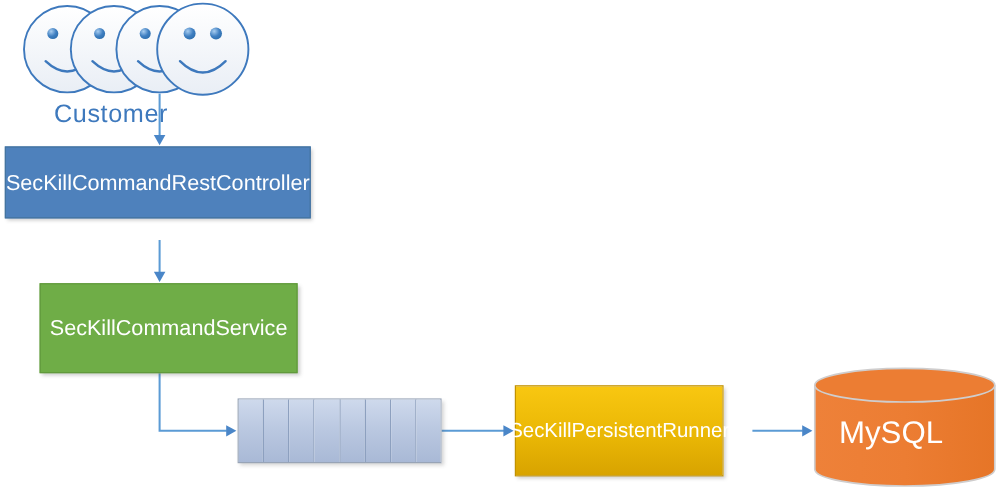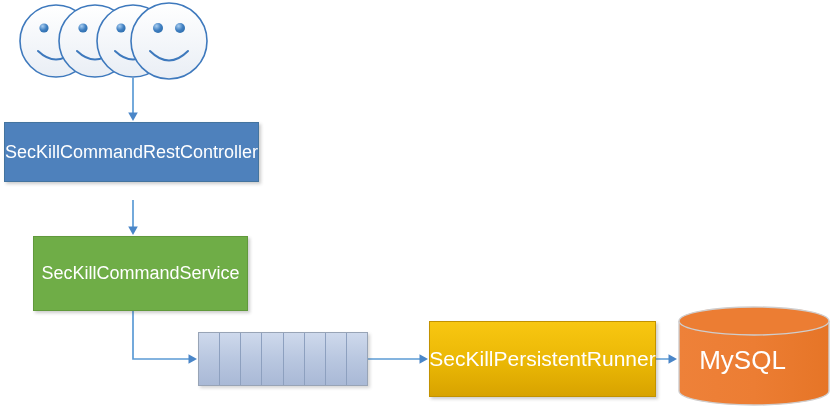--- a/index.html
+++ b/index.html
@@ -15,24 +15,24 @@
     left:4px;top:122px;width:255px;height:60px;
     background:#4e81bc;border:1px solid #44749f;
     font-size:18px;box-shadow:2px 2px 3px rgba(90,90,90,.30);
   }
   .node-service{
     left:33px;top:236px;width:215px;height:75px;
     background:#6fad47;border:1px solid #61993c;
     font-size:18px;box-shadow:2px 2px 3px rgba(90,90,90,.30);
   }
   .node-runner{
-    left:429px;top:321px;width:227px;height:76px;
+    left:429px;top:321px;width:174px;height:76px;
     background:linear-gradient(180deg,#f8c711 0%,#eab705 55%,#d8a300 100%);
     border:1px solid #c29200;
-    font-size:21px;box-shadow:2px 2px 3px rgba(90,90,90,.30);
+    font-size:17px;box-shadow:2px 2px 3px rgba(90,90,90,.30);
   }
   .queue{
     position:absolute;left:198px;top:332px;width:170px;height:54px;
     display:flex;box-sizing:border-box;border:1px solid #98a4b6;
     box-shadow:2px 2px 3px rgba(90,90,90,.25);
   }
   .qcell{
     flex:1;
     background:linear-gradient(180deg,#ced9ec 0%,#b9c7e0 50%,#a9b9d6 100%);
     border-right:1px solid #8da0bf;
@@ -86,20 +86,21 @@
       <path d="M -18 10 Q 0 27 18 10" fill="none" stroke="#3e79bd" stroke-width="2" stroke-linecap="round"></path>
     </g>
     <g transform="translate(157,40)">
       <circle r="38" fill="url(#fg)" stroke="#3e79bd" stroke-width="1.6"></circle>
       <circle cx="-11" cy="-13" r="5" fill="url(#eg)"></circle>
       <circle cx="11" cy="-13" r="5" fill="url(#eg)"></circle>
       <path d="M -19 10 Q 0 29 19 10" fill="none" stroke="#3e79bd" stroke-width="2" stroke-linecap="round"></path>
     </g>
   </svg>
 
+  <div class="customer-label">Customer</div>
 
   <svg class="connectors" width="836" height="417" viewBox="0 0 836 417">
     <g stroke="#5b9bd5" stroke-width="1.7" fill="none">
       <line x1="133" y1="78" x2="133" y2="113"></line>
       <line x1="133" y1="200" x2="133" y2="227"></line>
       <polyline points="133,311 133,359 189,359"></polyline>
       <line x1="368" y1="359" x2="420" y2="359"></line>
       <line x1="627" y1="359" x2="669" y2="359"></line>
     </g>
     <g fill="#4a86c8" stroke="none">

